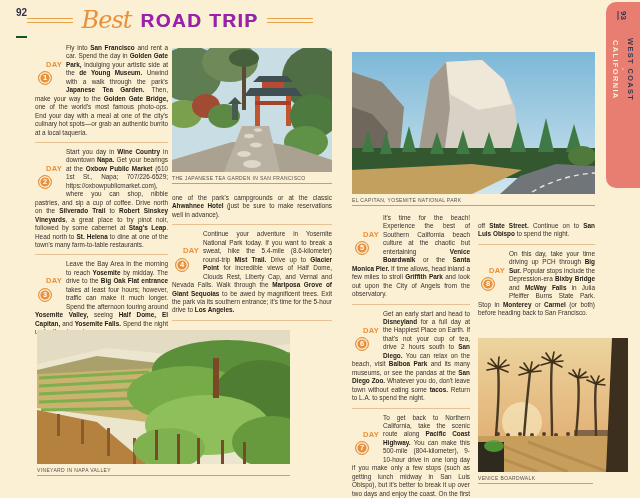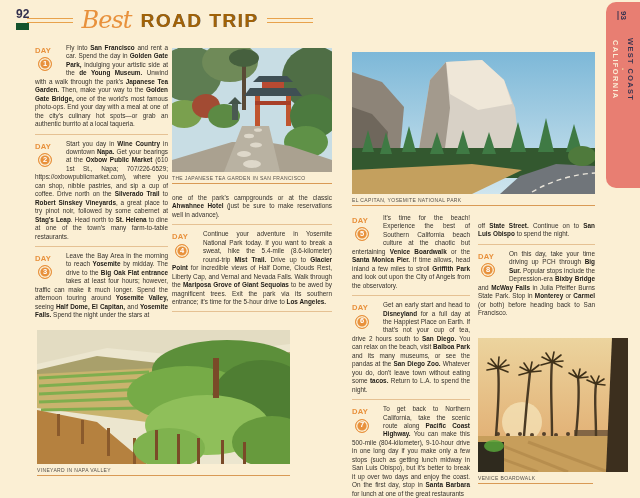--- a/index.html
+++ b/index.html
@@ -4,42 +4,42 @@
 <style>
   * { box-sizing: border-box; margin: 0; padding: 0; }
   html,body { background:#e8e0cc; }
   .spread {
     position: relative; width: 640px; height: 498px;
     background: #FBEFD4; overflow: hidden;
     font-family: "Liberation Sans", sans-serif; color:#35312b;
   }
   
   .pagenum-left {
-    position:absolute; left:16px; top:7px; font-size:12px; font-weight:bold;
-    color:#33304e; border-bottom:7px solid #14532d; padding-bottom:2px;
+    position:absolute; left:16px; top:7px; font-size:10px; font-weight:bold;
+    color:#33304e; border-bottom:2px solid #14532d; padding-bottom:18px;
   }
   .header {
     position:absolute; left:0; top:8px; width:340px;
     display:flex; align-items:center; justify-content:center; gap:9px;
   }
   .deco-line { width:46px; height:5px; border-top:1.6px solid #E8A24B; border-bottom:1.6px solid #E8A24B; }
   .title-script {
     font-family:"DejaVu Serif", serif; font-style:italic; font-weight:normal;
     font-size:24px; color:#E8913C; letter-spacing:-1px; line-height:1;
   }
   .title-main {
     font-family:"Liberation Sans", sans-serif; font-weight:900; font-size:19px;
-    color:#a16207; letter-spacing:1.5px; line-height:1; text-shadow:0.4px 0.4px 0 #5b6880;
+    color:#a21caf; letter-spacing:1.5px; line-height:1; text-shadow:0.4px 0.4px 0 #5b6880;
   }
   
   .col { position:absolute; font-size:6.4px; line-height:8.45px; }
   .col p { text-align:justify; }
   .col b { color:#1d1a15; }
   .day::after { content:""; display:block; clear:both; }
-  .badge { float:left; width:27px; margin:3px 4px 1px 0; text-align:left; }
+  .badge { float:left; width:27px; margin:17px 4px 1px 0; text-align:right; }
   .day-word { display:block; color:#E8913C; font-weight:bold; font-size:7.6px; letter-spacing:.2px; }
   .day-circle {
     display:flex; align-items:center; justify-content:center;
     width:14px; height:14px; border-radius:50%;
     background:#E8913C; border:1.5px solid #E8913C;
     box-shadow: inset 0 0 0 1.4px #FBEFD4;
     color:#fff; font-size:7.5px; font-weight:bold; margin:2px 0 0 3px;
   }
   hr.day-div { border:0; border-top:1px solid #E5C193; margin:5px 0; }
   

